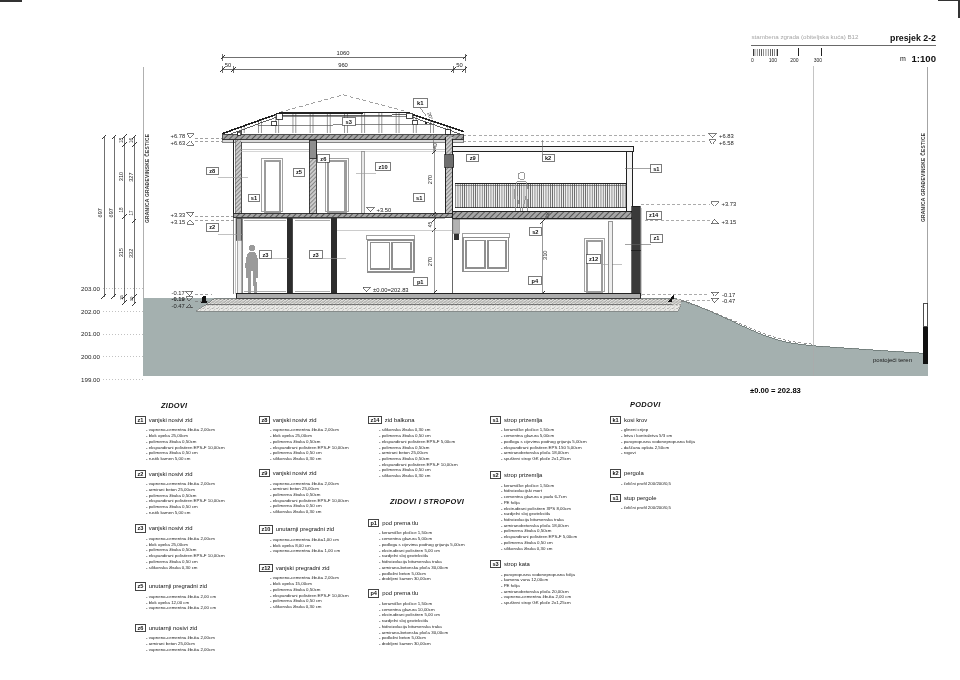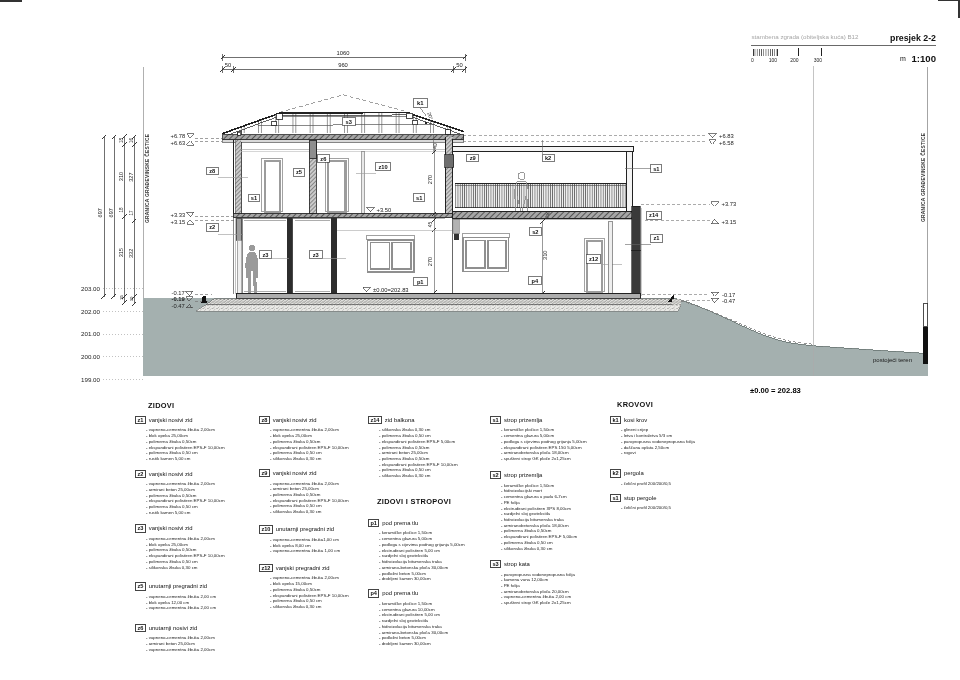--- a/index.html
+++ b/index.html
@@ -2,21 +2,21 @@
 <html><head>
 <meta charset="utf-8">
 <style>
   html,body{margin:0;padding:0;background:#fff;width:960px;height:680px;overflow:hidden;}
   body{font-family:"Liberation Sans",sans-serif;color:#1a1a1a;position:relative;}
   .abs{position:absolute;}
   .lg{position:absolute;font-size:4.4px;line-height:5.72px;color:#222;letter-spacing:0;}
   .lg .it{white-space:nowrap;}
   .lbox{display:inline-block;vertical-align:top;border:0.7px solid #444;background:#fff;font-weight:bold;font-size:5.6px;line-height:6.6px;padding:0 1.4px;color:#111;}
   .ltitle{display:inline-block;vertical-align:top;font-size:5.9px;line-height:8.2px;font-weight:400;color:#111;margin-left:3px;}
-  .lhead{position:absolute;font-size:7.4px;font-weight:bold;color:#111;letter-spacing:0.3px;}
+  .lhead{position:absolute;font-style:italic;font-size:7.4px;font-weight:bold;color:#111;letter-spacing:0.3px;margin-left:13px;}
   .entry{position:absolute;white-space:nowrap;line-height:0;}
   .items{margin-top:3.2px;margin-left:11px;}
 </style>
 </head>
 <body>
 
 <svg class="abs" style="left:0;top:0" width="960" height="680" viewBox="0 0 960 680" shape-rendering="crispEdges" text-rendering="optimizeLegibility">
 <defs>
   <pattern id="slabhatch" width="4" height="4" patternUnits="userSpaceOnUse" patternTransform="rotate(45)">
     <rect width="4" height="4" fill="#a6a6a6"></rect>
@@ -703,21 +703,21 @@
 <div class="entry" style="left:490px;top:559.8px;"><span class="lbox">s3</span><span class="ltitle">strop kata</span>
 <div class="lg items">
       <div class="it">- paropropusna vodonepropusna folija</div>
       <div class="it">- kamena vuna 12,00cm</div>
       <div class="it">- PE folija</div>
       <div class="it">- armiranobetonska ploča  20,00cm</div>
       <div class="it">- vapneno-cementna žbuka 2,00 cm</div>
       <div class="it">- spušteni strop GK ploče 2x1,25cm</div>
     </div></div>
 
-<div class="lhead" style="left:617px;top:399.5px;">KROVOVI</div>
+<div class="lhead" style="left:617px;top:399.5px;">PODOVI</div>
 
 <div class="entry" style="left:610px;top:415.7px;"><span class="lbox">k1</span><span class="ltitle">kosi krov</span>
 <div class="lg items">
       <div class="it">- glineni crijep</div>
       <div class="it">- letva i kontraletva 5/3 cm</div>
       <div class="it">- paropropusna vodonepropusna folija</div>
       <div class="it">- daščana oplata 2,50cm</div>
       <div class="it">- rogovi</div>
     </div></div>
 

